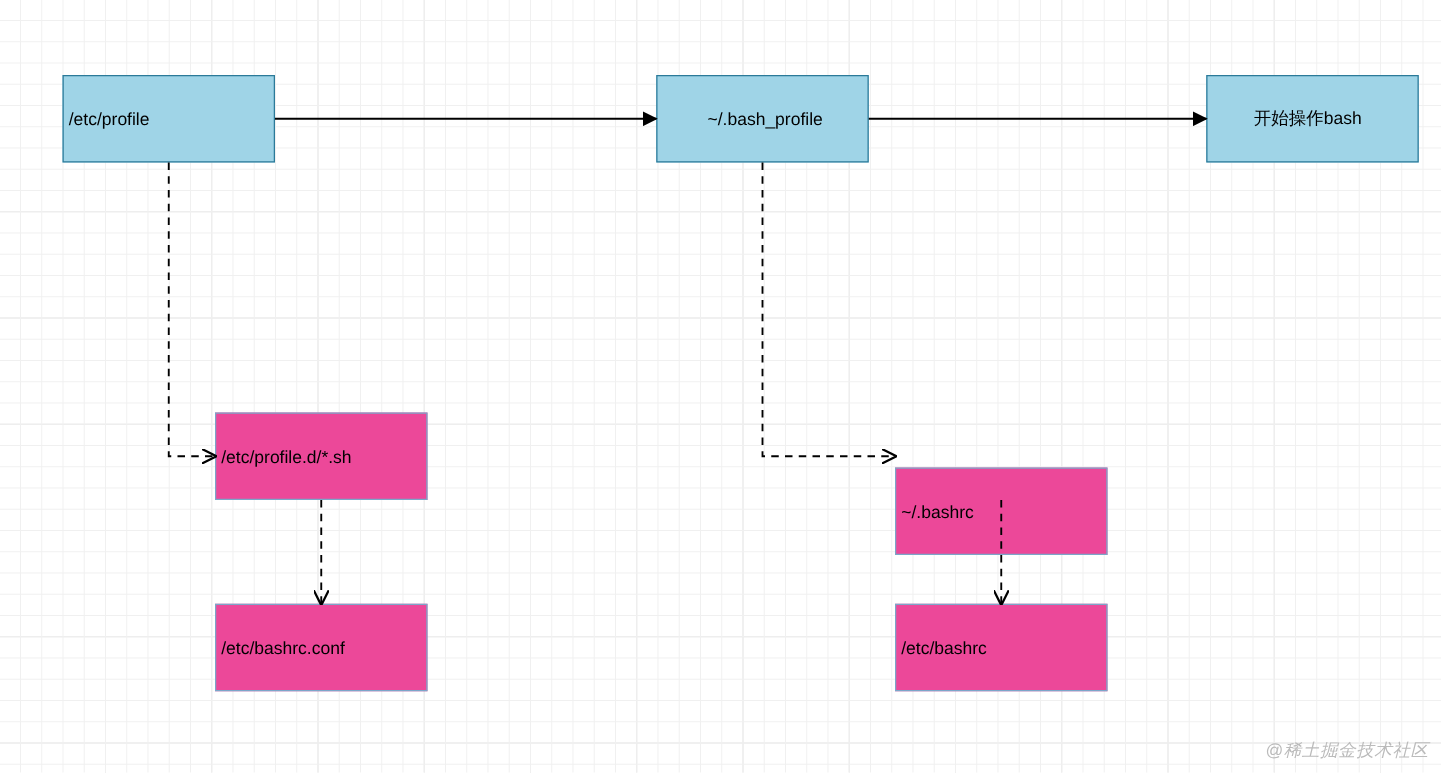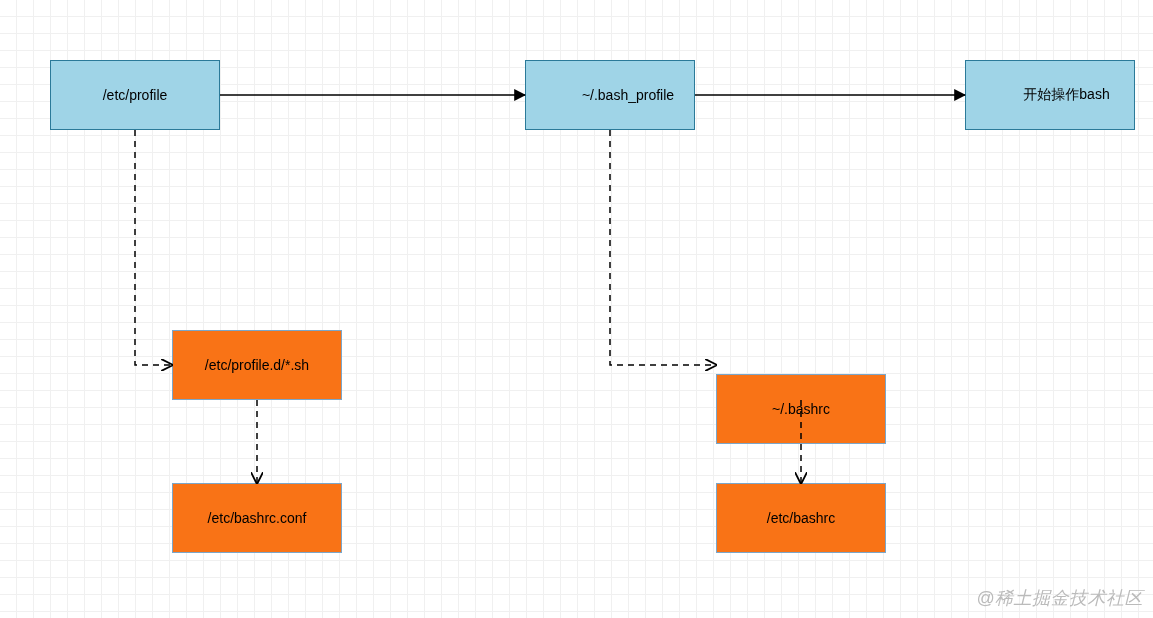--- a/index.html
+++ b/index.html
@@ -18,43 +18,43 @@
       linear-gradient(#e0e0e0 1px, transparent 1px),
       linear-gradient(90deg, #e0e0e0 1px, transparent 1px);
     background-size: 17px 17px, 17px 17px, 85px 85px, 85px 85px;
     background-position: -1px -1px;
     overflow: hidden;
   }
   .node {
     position: absolute;
     display: flex;
     align-items: center;
-    justify-content: center;
+    justify-content: flex-start;
     border: 1px solid;
     text-align: center;
     padding: 4px;
   }
   .primary {
     background: #9fd4e7;
     border-color: #2b7a99;
     width: 170px;
     height: 70px;
   }
   .secondary {
-    background: #f97316;
+    background: #ec4899;
     border-color: #7ba6c9;
     width: 170px;
     height: 70px;
   }
   .watermark {
     position: absolute;
     right: 10px;
     bottom: 8px;
     color: #bbbbbb;
-    font-size: 18px;
+    font-size: 14px;
     font-style: italic;
     letter-spacing: 0.5px;
   }
   svg.edges {
     position: absolute;
     top: 0; left: 0;
     width: 1153px;
     height: 618px;
     pointer-events: none;
   }

